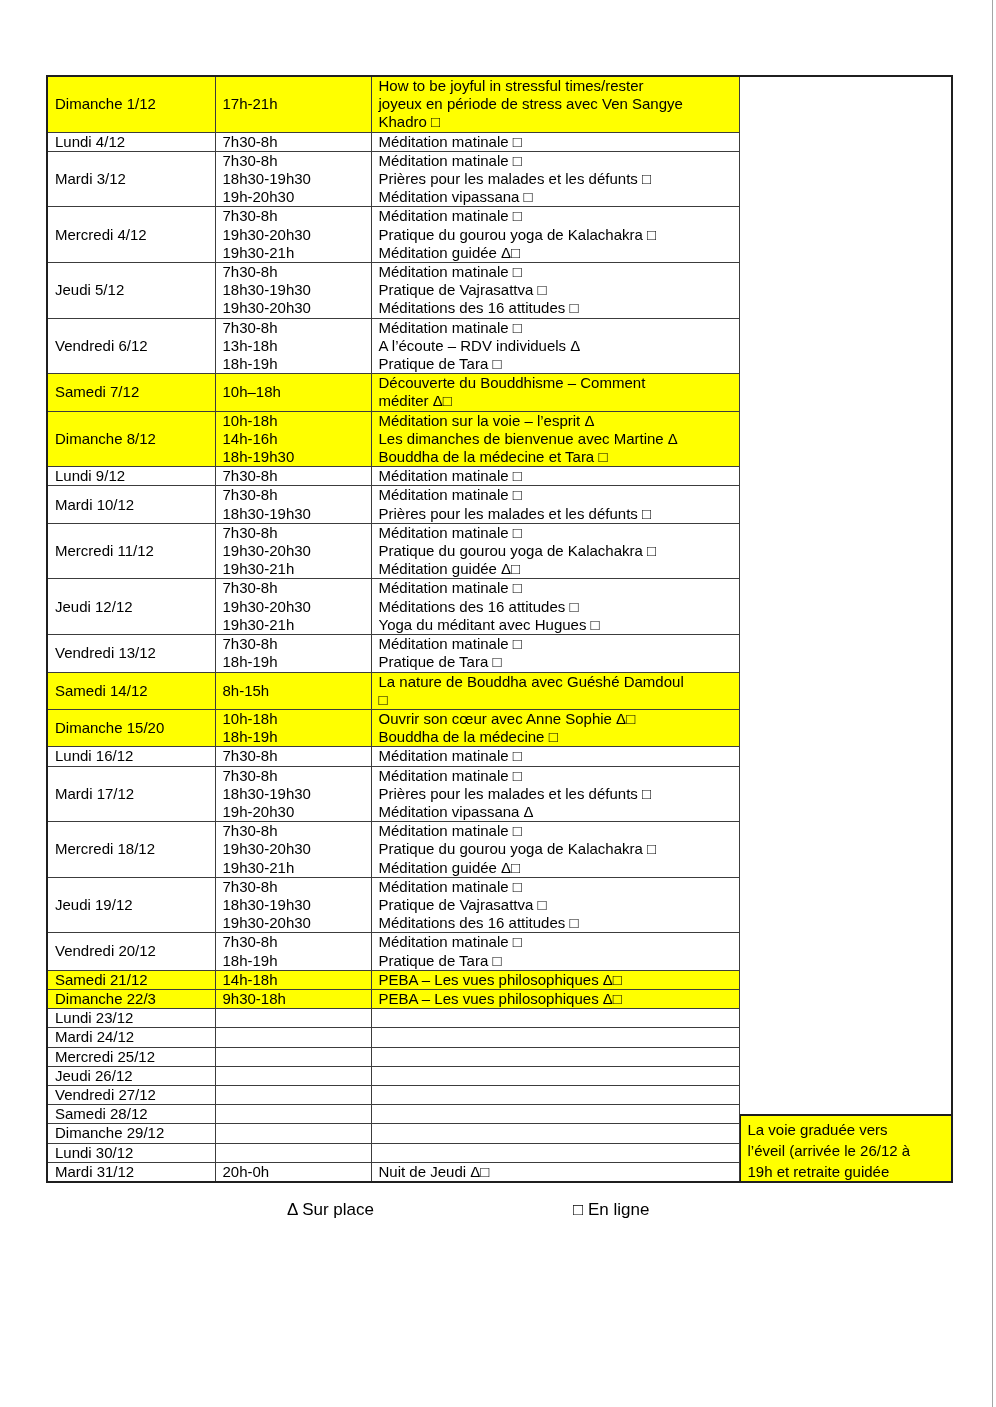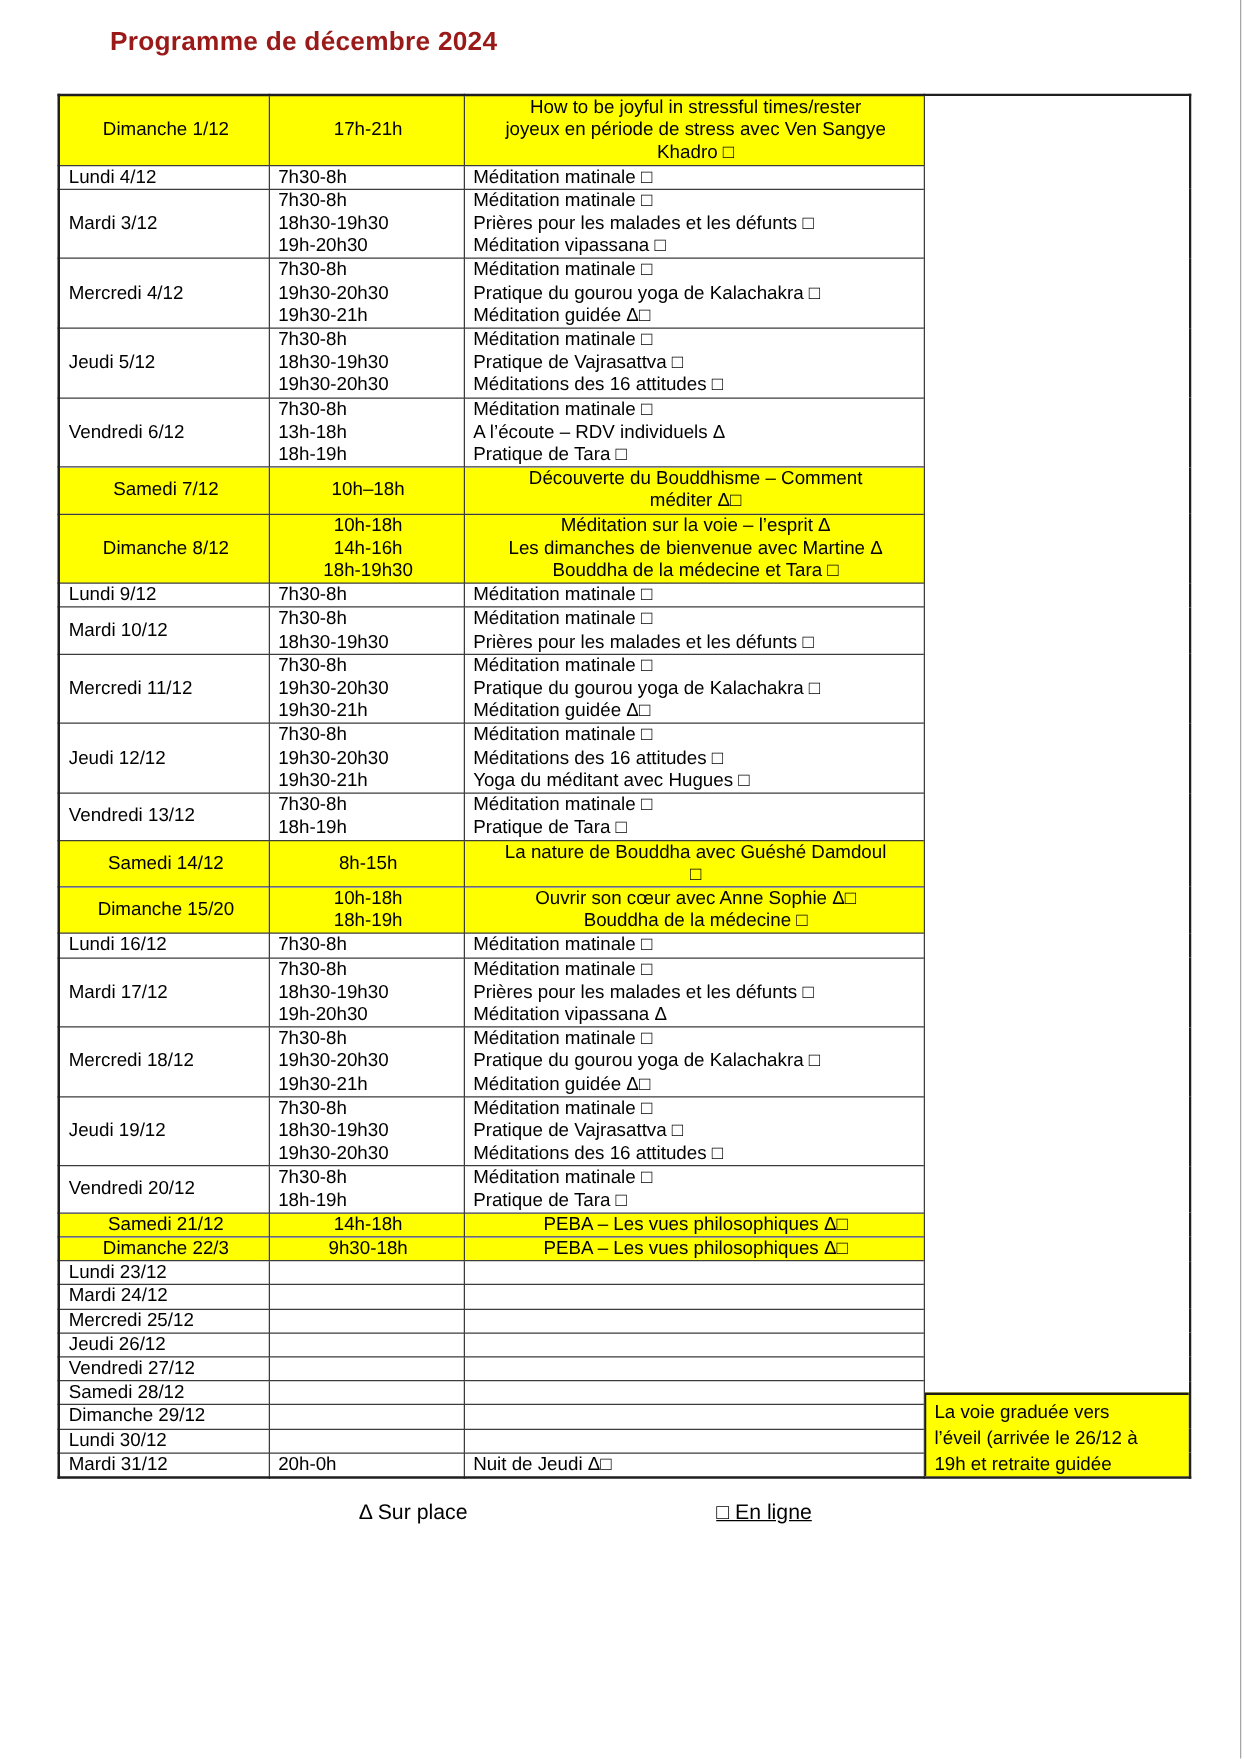--- a/index.html
+++ b/index.html
@@ -32,21 +32,21 @@
   .program-table td {
     border: 1px solid #3c3c3c;
     vertical-align: middle;
     font-size: 15px;
     line-height: 18.2px;
     padding: 0 4px 0 7px;
     height: 18px;
     overflow: hidden;
   }
   .program-table td .line { white-space: pre-wrap; }
-  tr.hl td:not(.col-side) { background: var(--highlight, #ffff00); text-align: center; }
+  tr.hl td:not(.col-side) { background: var(--highlight, #ffff00); }
   td.col-side {
     position: relative;
     padding: 0;
     background: #ffffff;
   }
   .side-note {
     position: absolute;
     left: -1px;
     right: -2px;
     bottom: -2px;
@@ -59,36 +59,35 @@
     line-height: 21px;
     white-space: pre-wrap;
   }
   .legend-item {
     position: absolute;
     top: 1199px;
     font-size: 17px;
     line-height: 22px;
   }
   .legend-onsite { left: 287px; }
-  .legend-online { left: 573px; text-decoration: underline; }
+  .legend-online { left: 573px; }
   .page-edge-line {
     position: absolute;
     left: 992px;
     top: 0;
     bottom: 0;
     width: 1px;
     background: #a5a5a5;
   }
 </style>
 </head>
 <body>
 
 <div class="page">
 
-  <div class="page-title">Programme de décembre 2024</div>
 
   <table class="program-table">
     <colgroup>
       <col style="width:168px">
       <col style="width:156px">
       <col style="width:368px">
       <col style="width:213px">
     </colgroup>
     <tbody>
         <tr class="hl">

